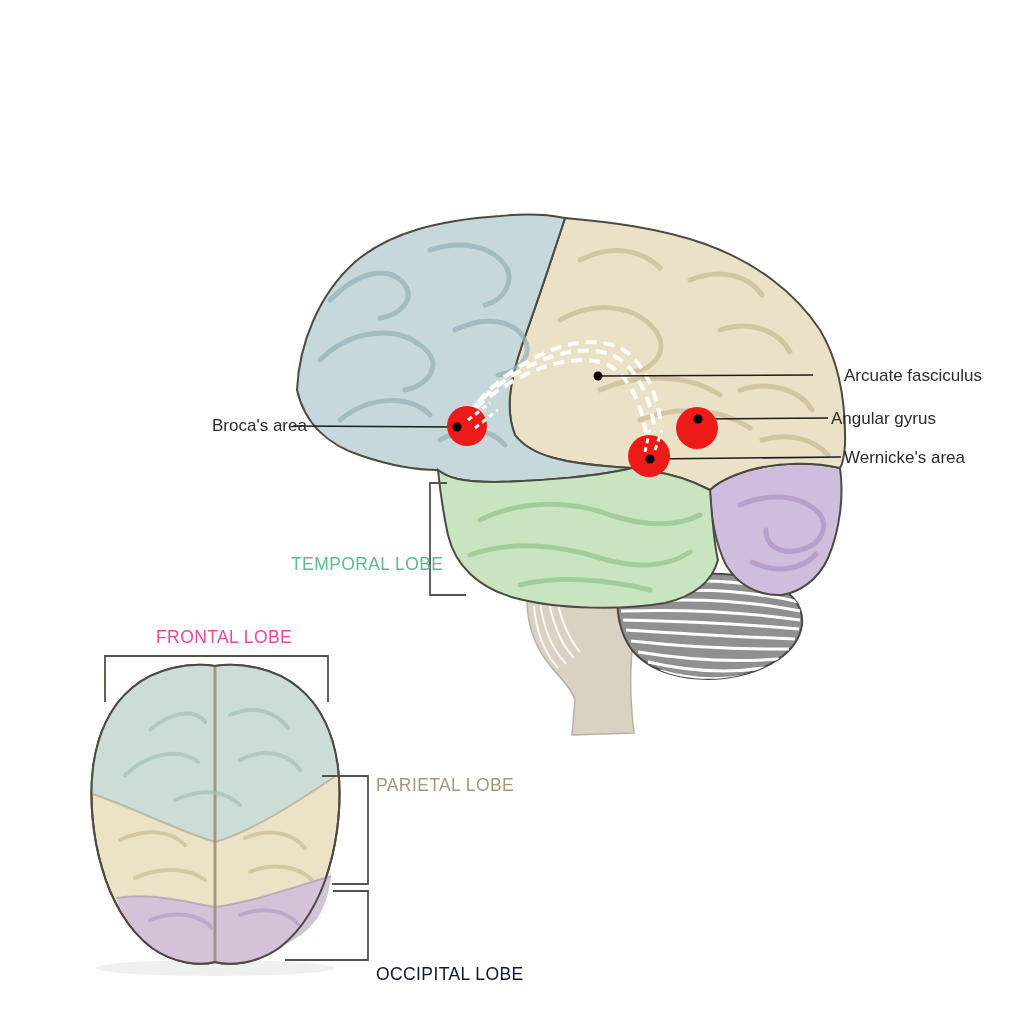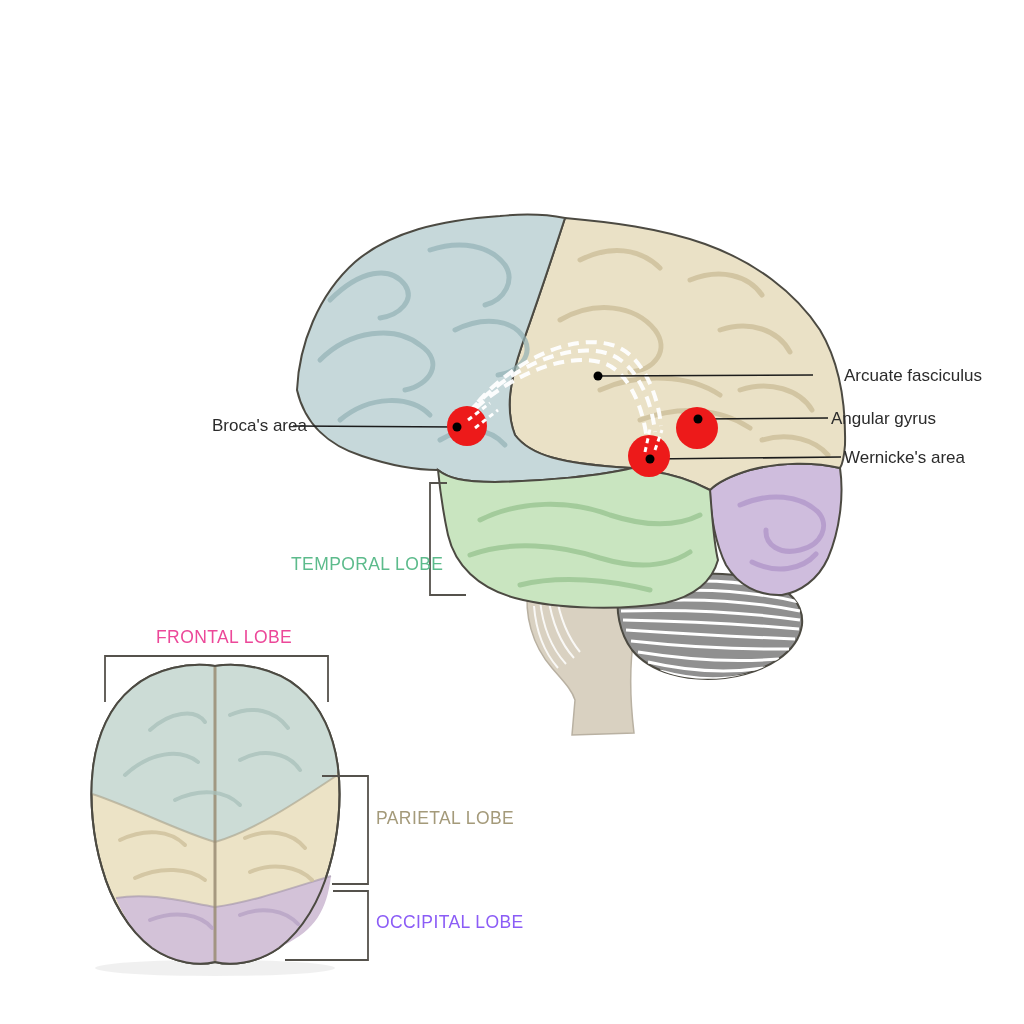--- a/index.html
+++ b/index.html
@@ -10,22 +10,22 @@
   .lbl-title{left:443px;top:100px;font-size:46px;font-weight:600;color:#e8252a;
              font-family:"DejaVu Sans",sans-serif;letter-spacing:1px;}
   .lbl-dark{font-size:17px;color:#2b2b2b;}
   .lbl-brocas{left:212px;top:417px;}
   .lbl-arcuate{left:820px;top:367px;margin-left:24px;}
   .lbl-angular{left:831px;top:410px;text-align:center;}
   .lbl-wernickes{left:844px;top:449px;}
   .lbl-caps{font-size:17.5px;letter-spacing:.4px;}
   .lbl-temporal{left:291px;top:527px;color:#5dbb8c;margin-top:28px;}
   .lbl-frontal{left:156px;top:628px;color:#ec4899;}
-  .lbl-parietal{left:376px;top:809px;color:#a49a7a;text-align:center;}
-  .lbl-occipital{left:376px;top:913px;color:#8b5cf6;}
+  .lbl-parietal{left:376px;top:776px;color:#a49a7a;text-align:center;}
+  .lbl-occipital{left:376px;top:965px;color:#0f172a;}
 </style>
 </head>
 <body>
 
 <div id="canvas">
 
   <svg id="art" width="1024" height="1024" viewBox="0 0 1024 1024">
     <defs>
       <clipPath id="cerebellumClip">
         <path d="M 620 590 C 655 574 715 568 762 580 C 790 588 804 605 802 625 C 798 652 768 672 725 678 C 685 682 650 672 632 650 C 620 634 614 608 620 590 Z"></path>

